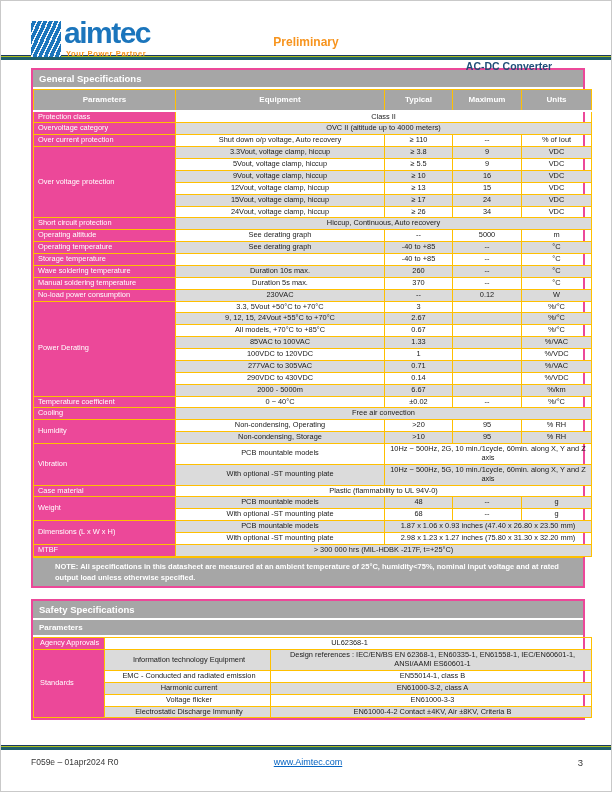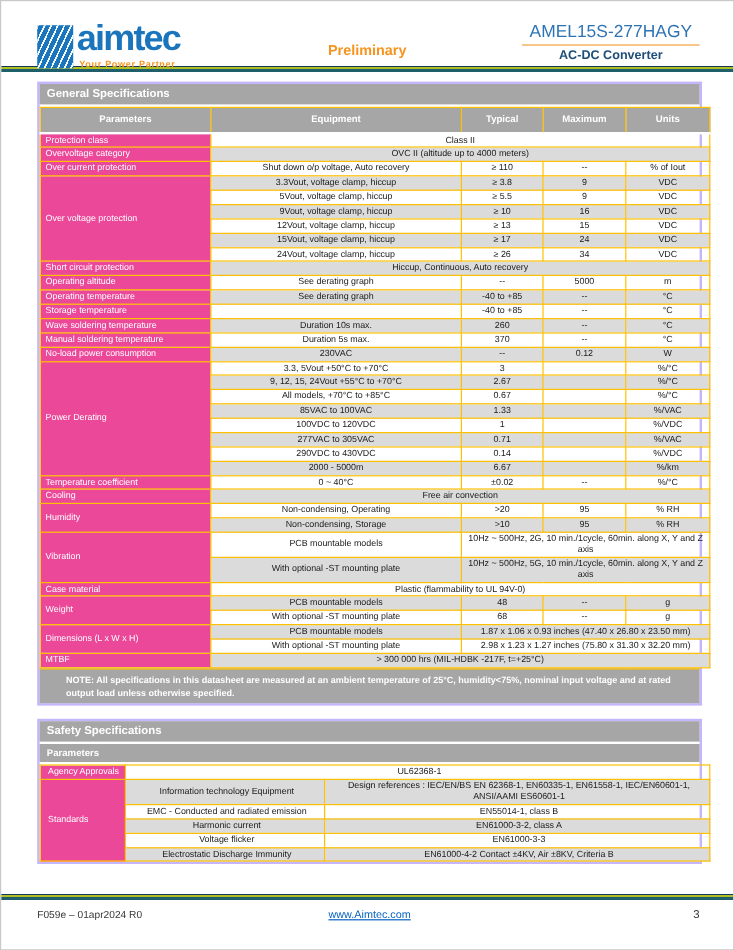--- a/index.html
+++ b/index.html
@@ -15,20 +15,21 @@
     overflow: hidden;
   }
 
   
   .header {
     position: relative;
     padding: 18px 28px 0 30px;
     height: 54px;
     display: flex;
     align-items: flex-start;
+    flex-direction: column;
   }
   .logo { display: flex; align-items: flex-start; }
   .logo-mark {
     width: 30px; height: 36px; margin-top: 2px;
     background:
       repeating-linear-gradient(115deg, rgba(255,255,255,.95) 0 1.4px, transparent 1.4px 5px),
       #1B75BC;
   }
   .logo-text-wrap { margin-left: 3px; }
   .logo-text {
@@ -54,21 +55,21 @@
     height: 5px; width: 100%;
     background: linear-gradient(to bottom,
       #17375E 0%, #17375E 24%,
       #AEBE21 24%, #AEBE21 48%,
       #1F5F6B 48%, #1F5F6B 100%);
   }
   .divider { margin-top: 0; }
 
   
   .content { margin: 8px 26px 0 30px; }
-  .gold-box { border: 2px solid #c4b5fd; background: #ffffff; }
+  .gold-box { border: 2px solid #ec4899; background: #ffffff; }
   .gold-box.safety { margin-top: 11px; }
   .bar {
     background: #A6A6A6; color: #ffffff; font-weight: bold;
     font-size: 9.5px; padding: 3px 6px 3px 6px; margin-bottom: 2px;
   }
   .bar.sub { font-size: 8px; padding: 3px 6px; }
 
   table { border-collapse: collapse; width: 100%; table-layout: fixed; }
   td {
     border: 1px solid #FFC000;
@@ -115,21 +116,20 @@
   <div class="header">
     <div class="logo">
       <div class="logo-mark"></div>
       <div class="logo-text-wrap">
         <div class="logo-text">aimtec</div>
         <div class="logo-tagline">Your Power Partner</div>
       </div>
     </div>
     <div class="preliminary">Preliminary</div>
     <div class="product-block">
-      <div class="product-name">AMEL15S-277HAGY</div>
       <div class="product-type">AC-DC Converter</div>
     </div>
   </div>
 
   <div class="divider"></div>
 
   <div class="content">
 
     <div class="gold-box">
       <div class="bar">General Specifications</div>

